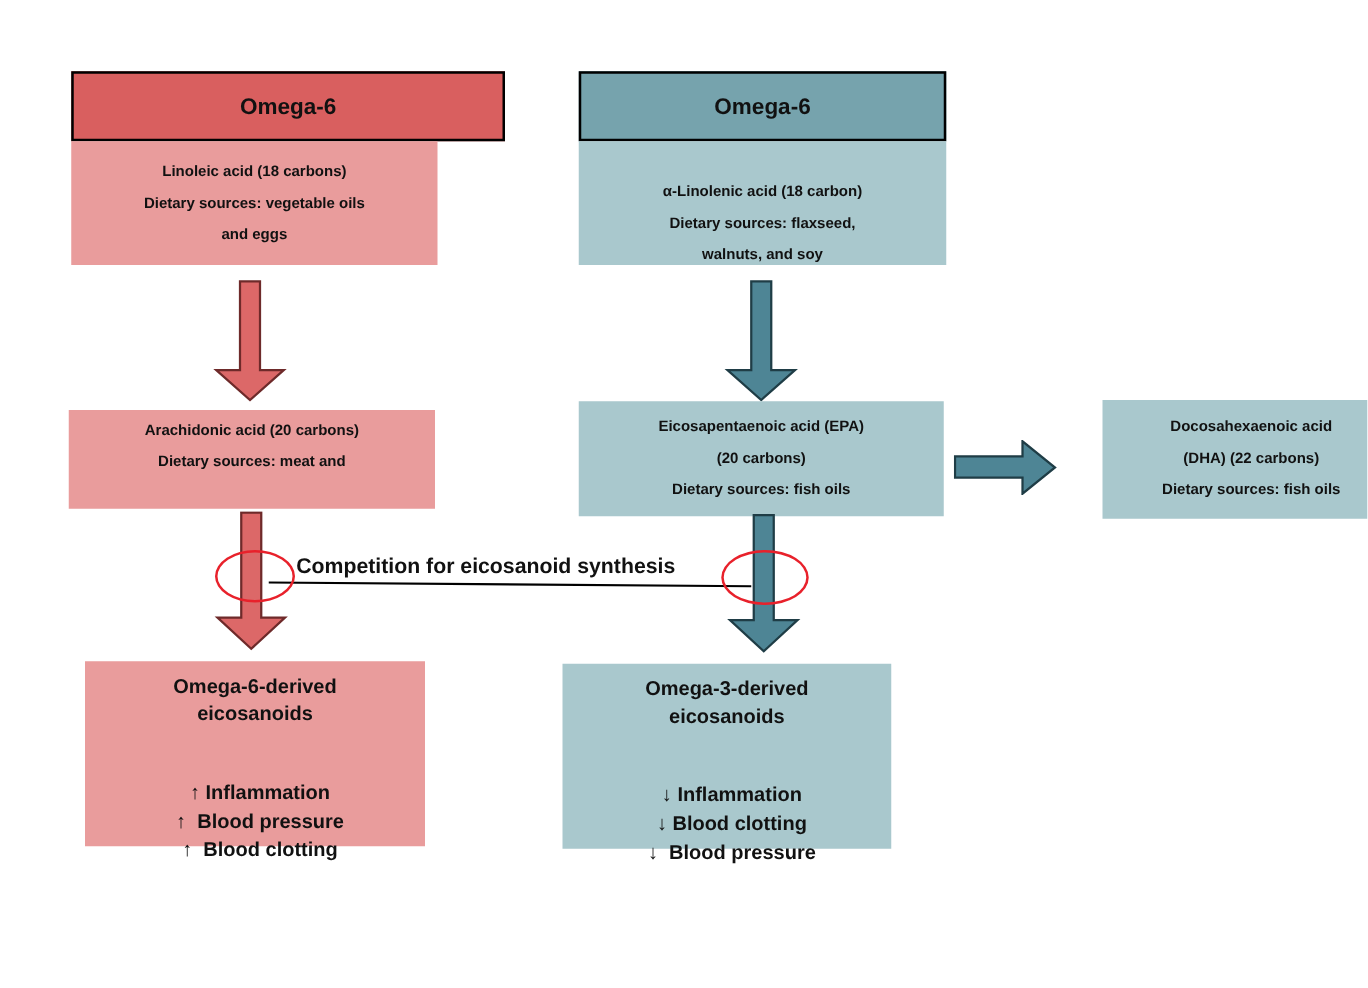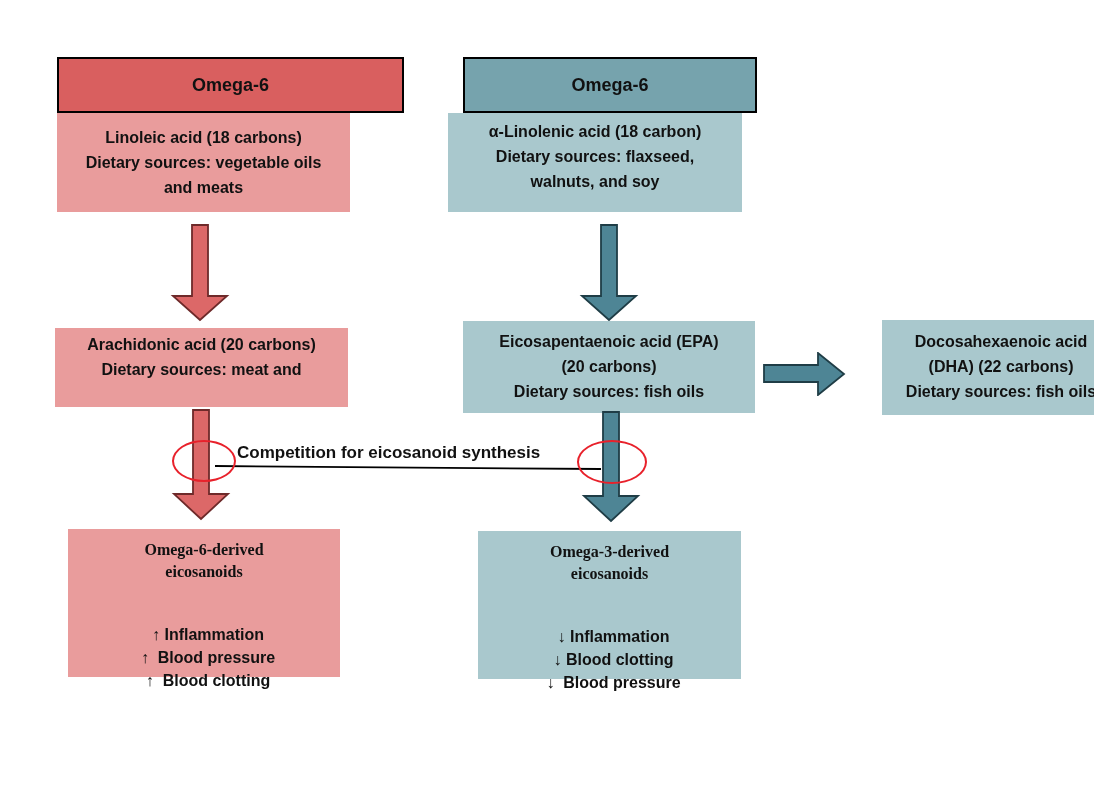--- a/index.html
+++ b/index.html
@@ -6,66 +6,66 @@
   .canvas {
     position:relative; width:1094px; height:790px; background:#ffffff;
     font-family:"Liberation Sans","DejaVu Sans",sans-serif;
     font-weight:bold; color:#111; overflow:hidden;
   }
   .abs { position:absolute; box-sizing:border-box; }
   .hdr {
     display:flex; align-items:center; justify-content:center;
     font-size:18px; border:2px solid #000; text-align:center;
   }
-  .bodybox { font-size:16px; line-height:25px; text-align:center; }
+  .bodybox { font-size:12px; line-height:25px; text-align:center; }
   .red-dark  { background:#d95f5f; }
   .red-light { background:#e99c9c; }
   .teal-dark { background:#76a3ad; }
   .teal-light{ background:#a9c8cd; }
   .arrow-red  polygon { fill:#dc6868; stroke:#6e2a2a; stroke-width:1.8; }
   .arrow-teal polygon { fill:#4e8595; stroke:#1f3d46; stroke-width:1.8; }
   .ellipse {
     border:2.2px solid #e8212b; border-radius:50%; background:transparent;
   }
   .comp-label { font-size:17px; white-space:nowrap; }
   .derived { font-size:16px; }
-  .derived .title { text-align:center; line-height:22px; padding-top:10px;font-family:Liberation Serif, serif; }
+  .derived .title { text-align:center; line-height:22px; padding-top:10px; }
   .derived .effects { text-align:center; padding-left:8px; margin-top:40px; line-height:23px; }
   .derived .effects div { white-space:pre; }
   .line-svg line { stroke:#000; stroke-width:1.8; }
 </style>
 </head>
 <body>
 
 <div class="canvas">
 
   <div class="abs hdr red-dark" style="left:57px; top:57px; width:347px; height:56px;">
     <span>Omega-6</span>
   </div>
 
   <div class="abs bodybox red-light" style="left:57px; top:113px; width:293px; height:99px; padding-top:12px;">
     <div>Linoleic acid (18 carbons)</div>
     <div>Dietary sources: vegetable oils</div>
-    <div>and meats</div>
+    <div>and eggs</div>
   </div>
 
   <svg class="abs arrow-red" style="left:170px; top:224px;" width="60" height="98" viewBox="0 0 60 98">
     <polygon points="22,1 38,1 38,72 57,72 30,96 3,72 22,72"></polygon>
   </svg>
 
   <div class="abs bodybox red-light" style="left:55px; top:328px; width:293px; height:79px; padding-top:4px;">
     <div>Arachidonic acid (20 carbons)</div>
     <div>Dietary sources: meat and</div>
   </div>
 
   <div class="abs hdr teal-dark" style="left:463px; top:57px; width:294px; height:56px;">
     <span>Omega-6</span>
   </div>
 
-  <div class="abs bodybox teal-light" style="left:448px; top:113px; width:294px; height:99px; padding-top:6px;">
+  <div class="abs bodybox teal-light" style="left:463px; top:113px; width:294px; height:99px; padding-top:28px;">
     <div>α-Linolenic acid (18 carbon)</div>
     <div>Dietary sources: flaxseed,</div>
     <div>walnuts, and soy</div>
   </div>
 
   <svg class="abs arrow-teal" style="left:579px; top:224px;" width="60" height="98" viewBox="0 0 60 98">
     <polygon points="22,1 38,1 38,72 57,72 30,96 3,72 22,72"></polygon>
   </svg>
 
   <div class="abs bodybox teal-light" style="left:463px; top:321px; width:292px; height:92px; padding-top:8px;">
@@ -107,21 +107,21 @@
       <div>Omega-6-derived</div>
       <div>eicosanoids</div>
     </div>
     <div class="effects">
       <div>↑ Inflammation</div>
       <div>↑  Blood pressure</div>
       <div>↑  Blood clotting</div>
     </div>
   </div>
 
-  <div class="abs derived teal-light" style="left:478px; top:531px; width:263px; height:148px;">
+  <div class="abs derived teal-light" style="left:450px; top:531px; width:263px; height:148px;">
     <div class="title">
       <div>Omega-3-derived</div>
       <div>eicosanoids</div>
     </div>
     <div class="effects">
       <div>↓ Inflammation</div>
       <div>↓ Blood clotting</div>
       <div>↓  Blood pressure</div>
     </div>
   </div>

